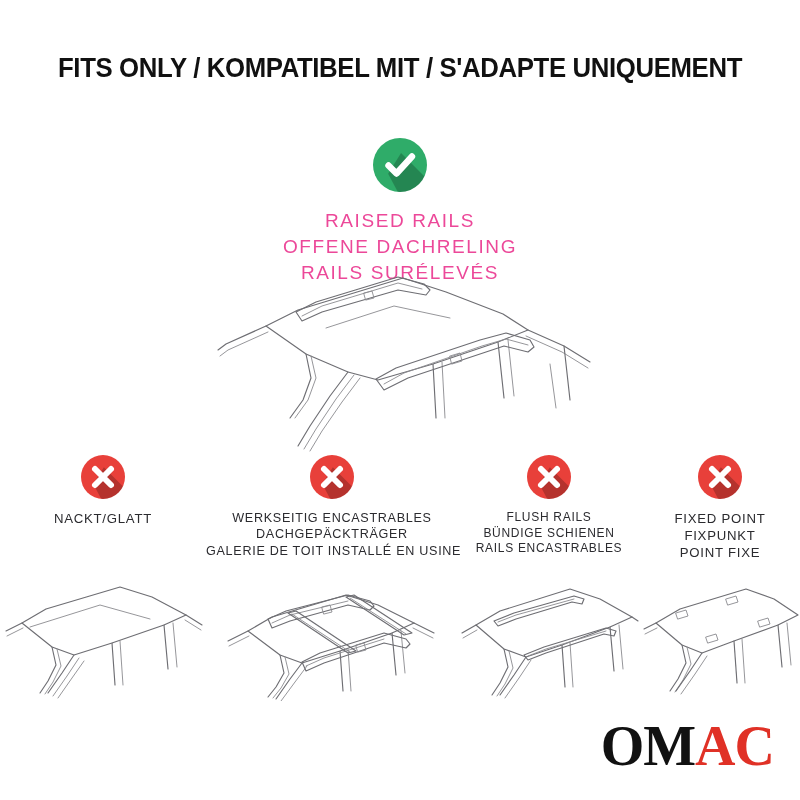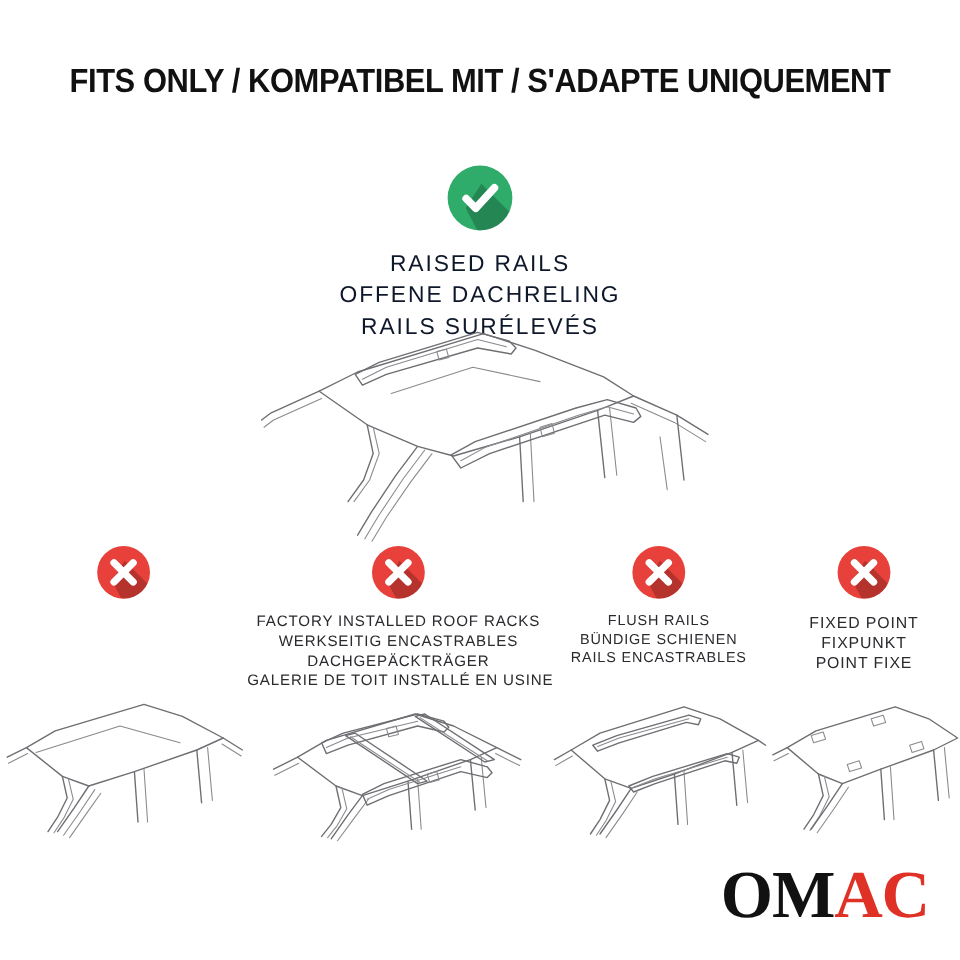--- a/index.html
+++ b/index.html
@@ -55,21 +55,21 @@
   }
   .badge svg { position: absolute; inset: 0; width: 100%; height: 100%; }
 
   .main-labels {
     margin-top: 16px;
     line-height: 1.38;
   }
   .main-labels .line {
     font-size: 19px;
     letter-spacing: 1.6px;
-    color: #0f172a;
+    color: #ec4899;
     font-weight: 400;
     white-space: nowrap;
   }
 
   
   .main-illus {
     position: absolute;
     top: 268px; left: 198px;
     width: 420px; height: 185px;
   }
@@ -194,20 +194,21 @@
     <div class="cell c1">
       <div class="cell-badge-wrap">
         <div class="badge red">
           <div class="shadow"></div>
           <svg viewBox="0 0 44 44" aria-hidden="true">
             <path d="M14 14 L30 30 M30 14 L14 30" fill="none" stroke="#ffffff" stroke-width="6" stroke-linecap="round"></path>
           </svg>
         </div>
       </div>
       <div class="cell-labels">
+        <div class="line">NACKT/GLATT</div>
       </div>
       <div class="cell-illus">
         <svg viewBox="0 0 206 120" aria-hidden="true">
           <path class="stroke fill-pale" d="M22 42 L46 28 L120 6 L152 16 L186 34 L164 44 L112 62 L74 74 L52 66 Z"></path>
           <path class="stroke" d="M22 42 L6 50"></path>
           <path class="stroke-thin" d="M23 47 L7 55"></path>
           <path class="stroke" d="M52 66 L56 84 L48 100 L40 112"></path>
           <path class="stroke-thin" d="M57 68 L61 85 L53 101 L45 113"></path>
           <path class="stroke" d="M74 74 L62 92 L48 112"></path>
           <path class="stroke-thin" d="M79 77 L67 95 L53 115"></path>
@@ -226,21 +227,20 @@
     <div class="cell c2">
       <div class="cell-badge-wrap">
         <div class="badge red">
           <div class="shadow"></div>
           <svg viewBox="0 0 44 44" aria-hidden="true">
             <path d="M14 14 L30 30 M30 14 L14 30" fill="none" stroke="#ffffff" stroke-width="6" stroke-linecap="round"></path>
           </svg>
         </div>
       </div>
       <div class="cell-labels">
-        <div class="line">FACTORY INSTALLED ROOF RACKS</div>
         <div class="line">WERKSEITIG ENCASTRABLES</div>
         <div class="line">DACHGEPÄCKTRÄGER</div>
         <div class="line">GALERIE DE TOIT INSTALLÉ EN USINE</div>
       </div>
       <div class="cell-illus">
         <svg viewBox="0 0 252 120" aria-hidden="true">
           <path class="stroke fill-pale" d="M42 50 L66 36 L140 14 L172 24 L208 42 L186 52 L134 70 L96 82 L74 74 Z"></path>
           <path class="stroke" d="M42 50 L22 60"></path>
           <path class="stroke-thin" d="M43 55 L23 65"></path>
           <path class="stroke" d="M74 74 L78 92 L70 106 L62 116"></path>

